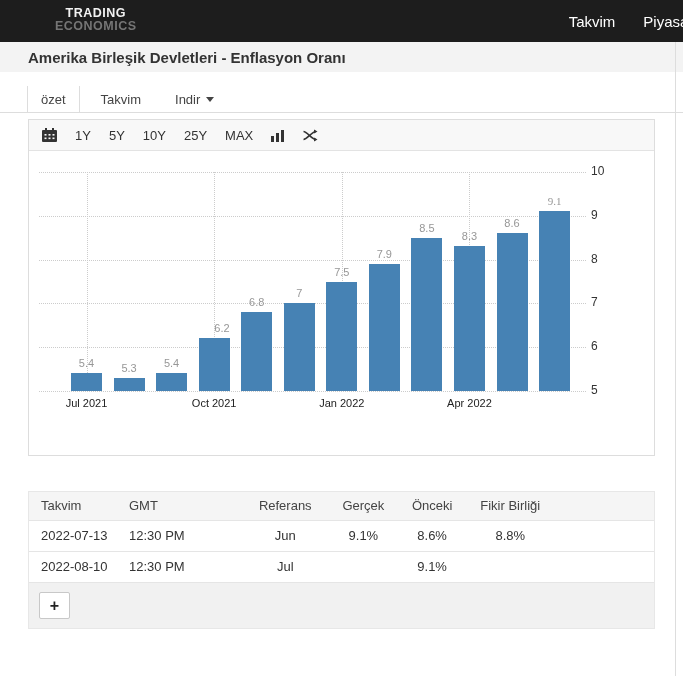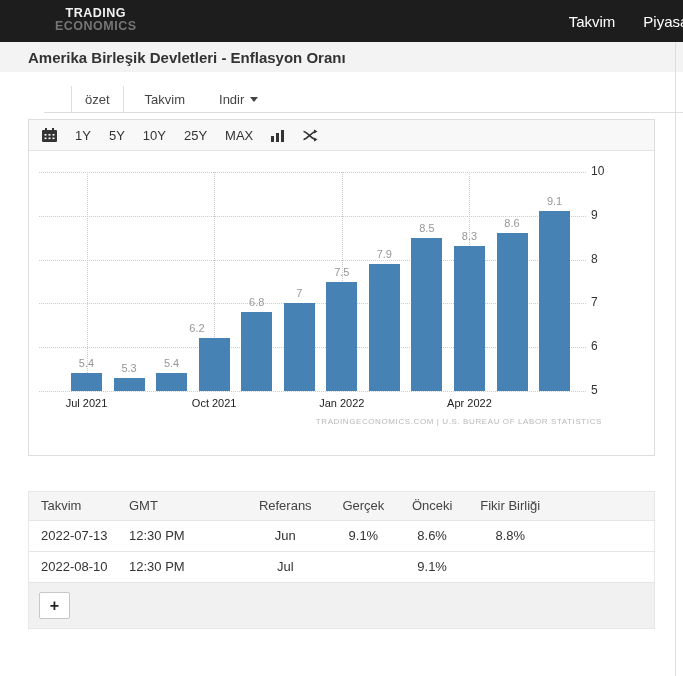--- a/index.html
+++ b/index.html
@@ -11,21 +11,21 @@
   .logo .l1 { color:#f2f2f2; font-size:12.5px; font-weight:bold; }
   .logo .l2 { color:#757575; font-size:12.5px; font-weight:bold; }
   .topnav { position:absolute; right:-22px; top:0; height:42px; display:flex; align-items:center; gap:28px; }
   .topnav a { color:#fff; font-size:15px; text-decoration:none; white-space:nowrap; cursor:pointer; }
 
   
   .titlebar { height:30px; background:#f3f3f3; }
   .titlebar h1 { font-size:15px; font-weight:bold; color:#333; padding-left:28px; line-height:31px; }
 
   
-  .tabsrow { margin-top:14px; height:27px; border-bottom:1px solid #ddd; display:flex; align-items:stretch; padding-left:27px; font-size:13px; color:#444;margin-left:44px; }
+  .tabsrow { margin-top:14px; height:27px; border-bottom:1px solid #ddd; display:flex; align-items:stretch; padding-left:27px; font-size:13px; color:#444; }
   .tab { display:flex; align-items:center; padding:0 13px; cursor:pointer; }
   .tab.active { border-left:1px solid #ddd; border-right:1px solid #ddd; }
   .tab.plain { margin-left:8px; }
   .caret { width:0; height:0; border-left:4px solid transparent; border-right:4px solid transparent; border-top:5px solid #444; margin-left:6px; display:inline-block; }
 
   
   .chart-panel { margin:6px 28px 0 28px; border:1px solid #ddd; height:337px; background:#fff; }
   .chart-toolbar { height:31px; background:#f8f8f8; border-bottom:1px solid #e3e3e3; display:flex; align-items:center; padding-left:13px; gap:18px; font-size:13px; color:#333; }
   .chart-toolbar .rng { cursor:pointer; }
   .tool-icon { display:flex; align-items:center; cursor:pointer; }
@@ -114,21 +114,20 @@
     <span class="tool-icon">
       <svg width="16" height="13" viewBox="0 0 16 13" stroke="#333" stroke-width="1.6" fill="none">
           <path d="M0.5 2.5 C4 2.5 9 10.5 13 10.5"></path>
           <path d="M0.5 10.5 C4 10.5 9 2.5 13 2.5"></path>
           <path d="M11 0.5 L14.5 2.5 L11 4.5" fill="#333" stroke="none"></path>
           <path d="M11 8.5 L14.5 10.5 L11 12.5" fill="#333" stroke="none"></path>
         </svg>
     </span>
   </div>
   <div class="chart-area" id="chart-area">
-    <div class="attribution">TRADINGECONOMICS.COM  |  U.S. BUREAU OF LABOR STATISTICS</div>
   <div class="hgrid" style="top: 240px;"></div>
       <div class="ytick" style="top: 240px;">5</div>
       <div class="hgrid" style="top: 196.2px;"></div>
       <div class="ytick" style="top: 196.2px;">6</div>
       <div class="hgrid" style="top: 152.4px;"></div>
       <div class="ytick" style="top: 152.4px;">7</div>
       <div class="hgrid" style="top: 108.6px;"></div>
       <div class="ytick" style="top: 108.6px;">8</div>
       <div class="hgrid" style="top: 64.8px;"></div>
       <div class="ytick" style="top: 64.8px;">9</div>
@@ -142,37 +141,37 @@
       <div class="xtick" style="left: 312.8px;">Jan 2022</div>
       <div class="vgrid" style="left: 440.45px; top: 21px; height: 219px;"></div>
       <div class="xtick" style="left: 440.45px;">Apr 2022</div>
       <div class="bar" style="left: 42px; top: 222.48px; width: 31px; height: 17.52px; background: rgb(70, 130, 180);"></div>
       <div class="bar-label" style="left: 57.5px; top: 206.48px;">5.4</div>
       <div class="bar" style="left: 84.55px; top: 226.86px; width: 31px; height: 13.14px; background: rgb(70, 130, 180);"></div>
       <div class="bar-label" style="left: 100.05px; top: 210.86px;">5.3</div>
       <div class="bar" style="left: 127.1px; top: 222.48px; width: 31px; height: 17.52px; background: rgb(70, 130, 180);"></div>
       <div class="bar-label" style="left: 142.6px; top: 206.48px;">5.4</div>
       <div class="bar" style="left: 169.65px; top: 187.44px; width: 31px; height: 52.56px; background: rgb(70, 130, 180);"></div>
-      <div class="bar-label" style="left: 168px; top: 171.44px;">6.2</div>
+      <div class="bar-label" style="left: 193px; top: 171.44px;">6.2</div>
       <div class="bar" style="left: 212.2px; top: 161.16px; width: 31px; height: 78.84px; background: rgb(70, 130, 180);"></div>
       <div class="bar-label" style="left: 227.7px; top: 145.16px;">6.8</div>
       <div class="bar" style="left: 254.75px; top: 152.4px; width: 31px; height: 87.6px; background: rgb(70, 130, 180);"></div>
       <div class="bar-label" style="left: 270.25px; top: 136.4px;">7</div>
       <div class="bar" style="left: 297.3px; top: 130.5px; width: 31px; height: 109.5px; background: rgb(70, 130, 180);"></div>
       <div class="bar-label" style="left: 312.8px; top: 114.5px;">7.5</div>
       <div class="bar" style="left: 339.85px; top: 112.98px; width: 31px; height: 127.02px; background: rgb(70, 130, 180);"></div>
       <div class="bar-label" style="left: 355.35px; top: 96.98px;">7.9</div>
       <div class="bar" style="left: 382.4px; top: 86.7px; width: 31px; height: 153.3px; background: rgb(70, 130, 180);"></div>
       <div class="bar-label" style="left: 397.9px; top: 70.7px;">8.5</div>
       <div class="bar" style="left: 424.95px; top: 95.46px; width: 31px; height: 144.54px; background: rgb(70, 130, 180);"></div>
       <div class="bar-label" style="left: 440.45px; top: 79.46px;">8.3</div>
       <div class="bar" style="left: 467.5px; top: 82.32px; width: 31px; height: 157.68px; background: rgb(70, 130, 180);"></div>
       <div class="bar-label" style="left: 483px; top: 66.32px;">8.6</div>
       <div class="bar" style="left: 510.05px; top: 60.42px; width: 31px; height: 179.58px; background: rgb(70, 130, 180);"></div>
-      <div class="bar-label" style="left: 525.55px; top: 44.42px;">9.1</div>
+      <div class="bar-label" style="left: 525.55px; top: 44.42px; font-family: Liberation Serif, serif;">9.1</div>
     </div>
 </div>
 
 <div class="data-table-wrap">
   <table>
     <colgroup>
       <col style="width:16%">
         <col style="width:18%">
         <col style="width:14%">
       <col style="width:11%">

